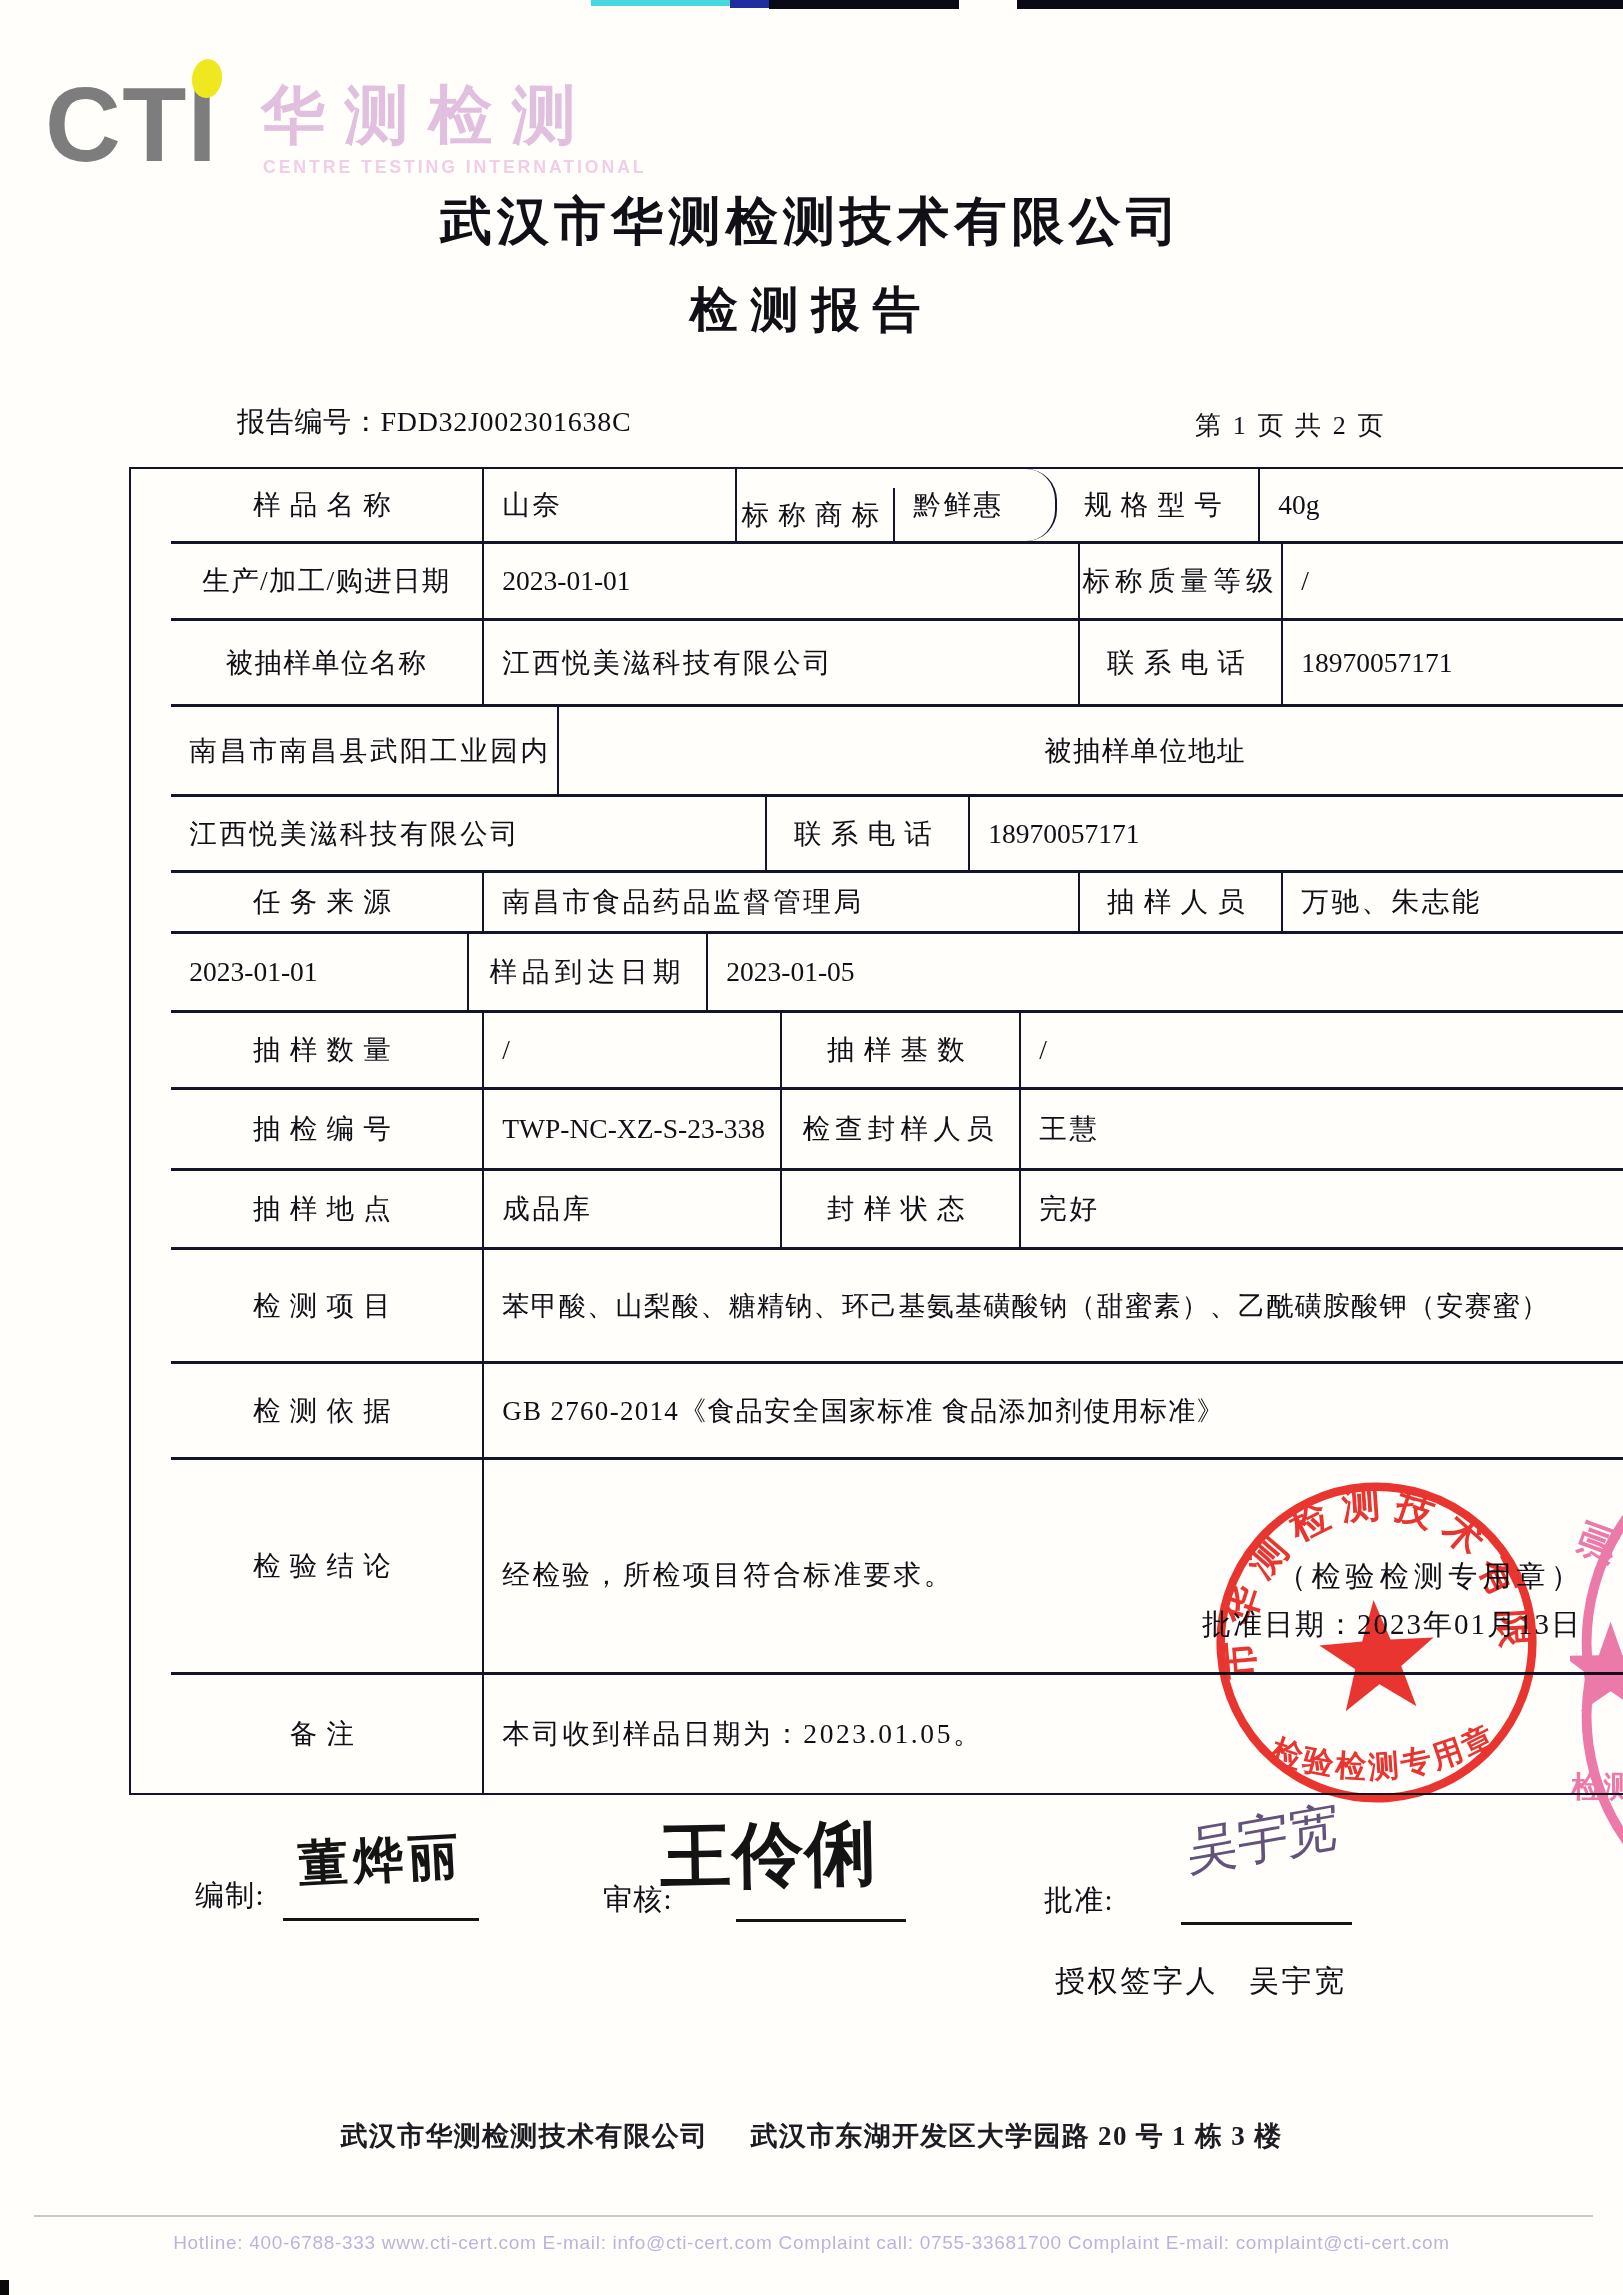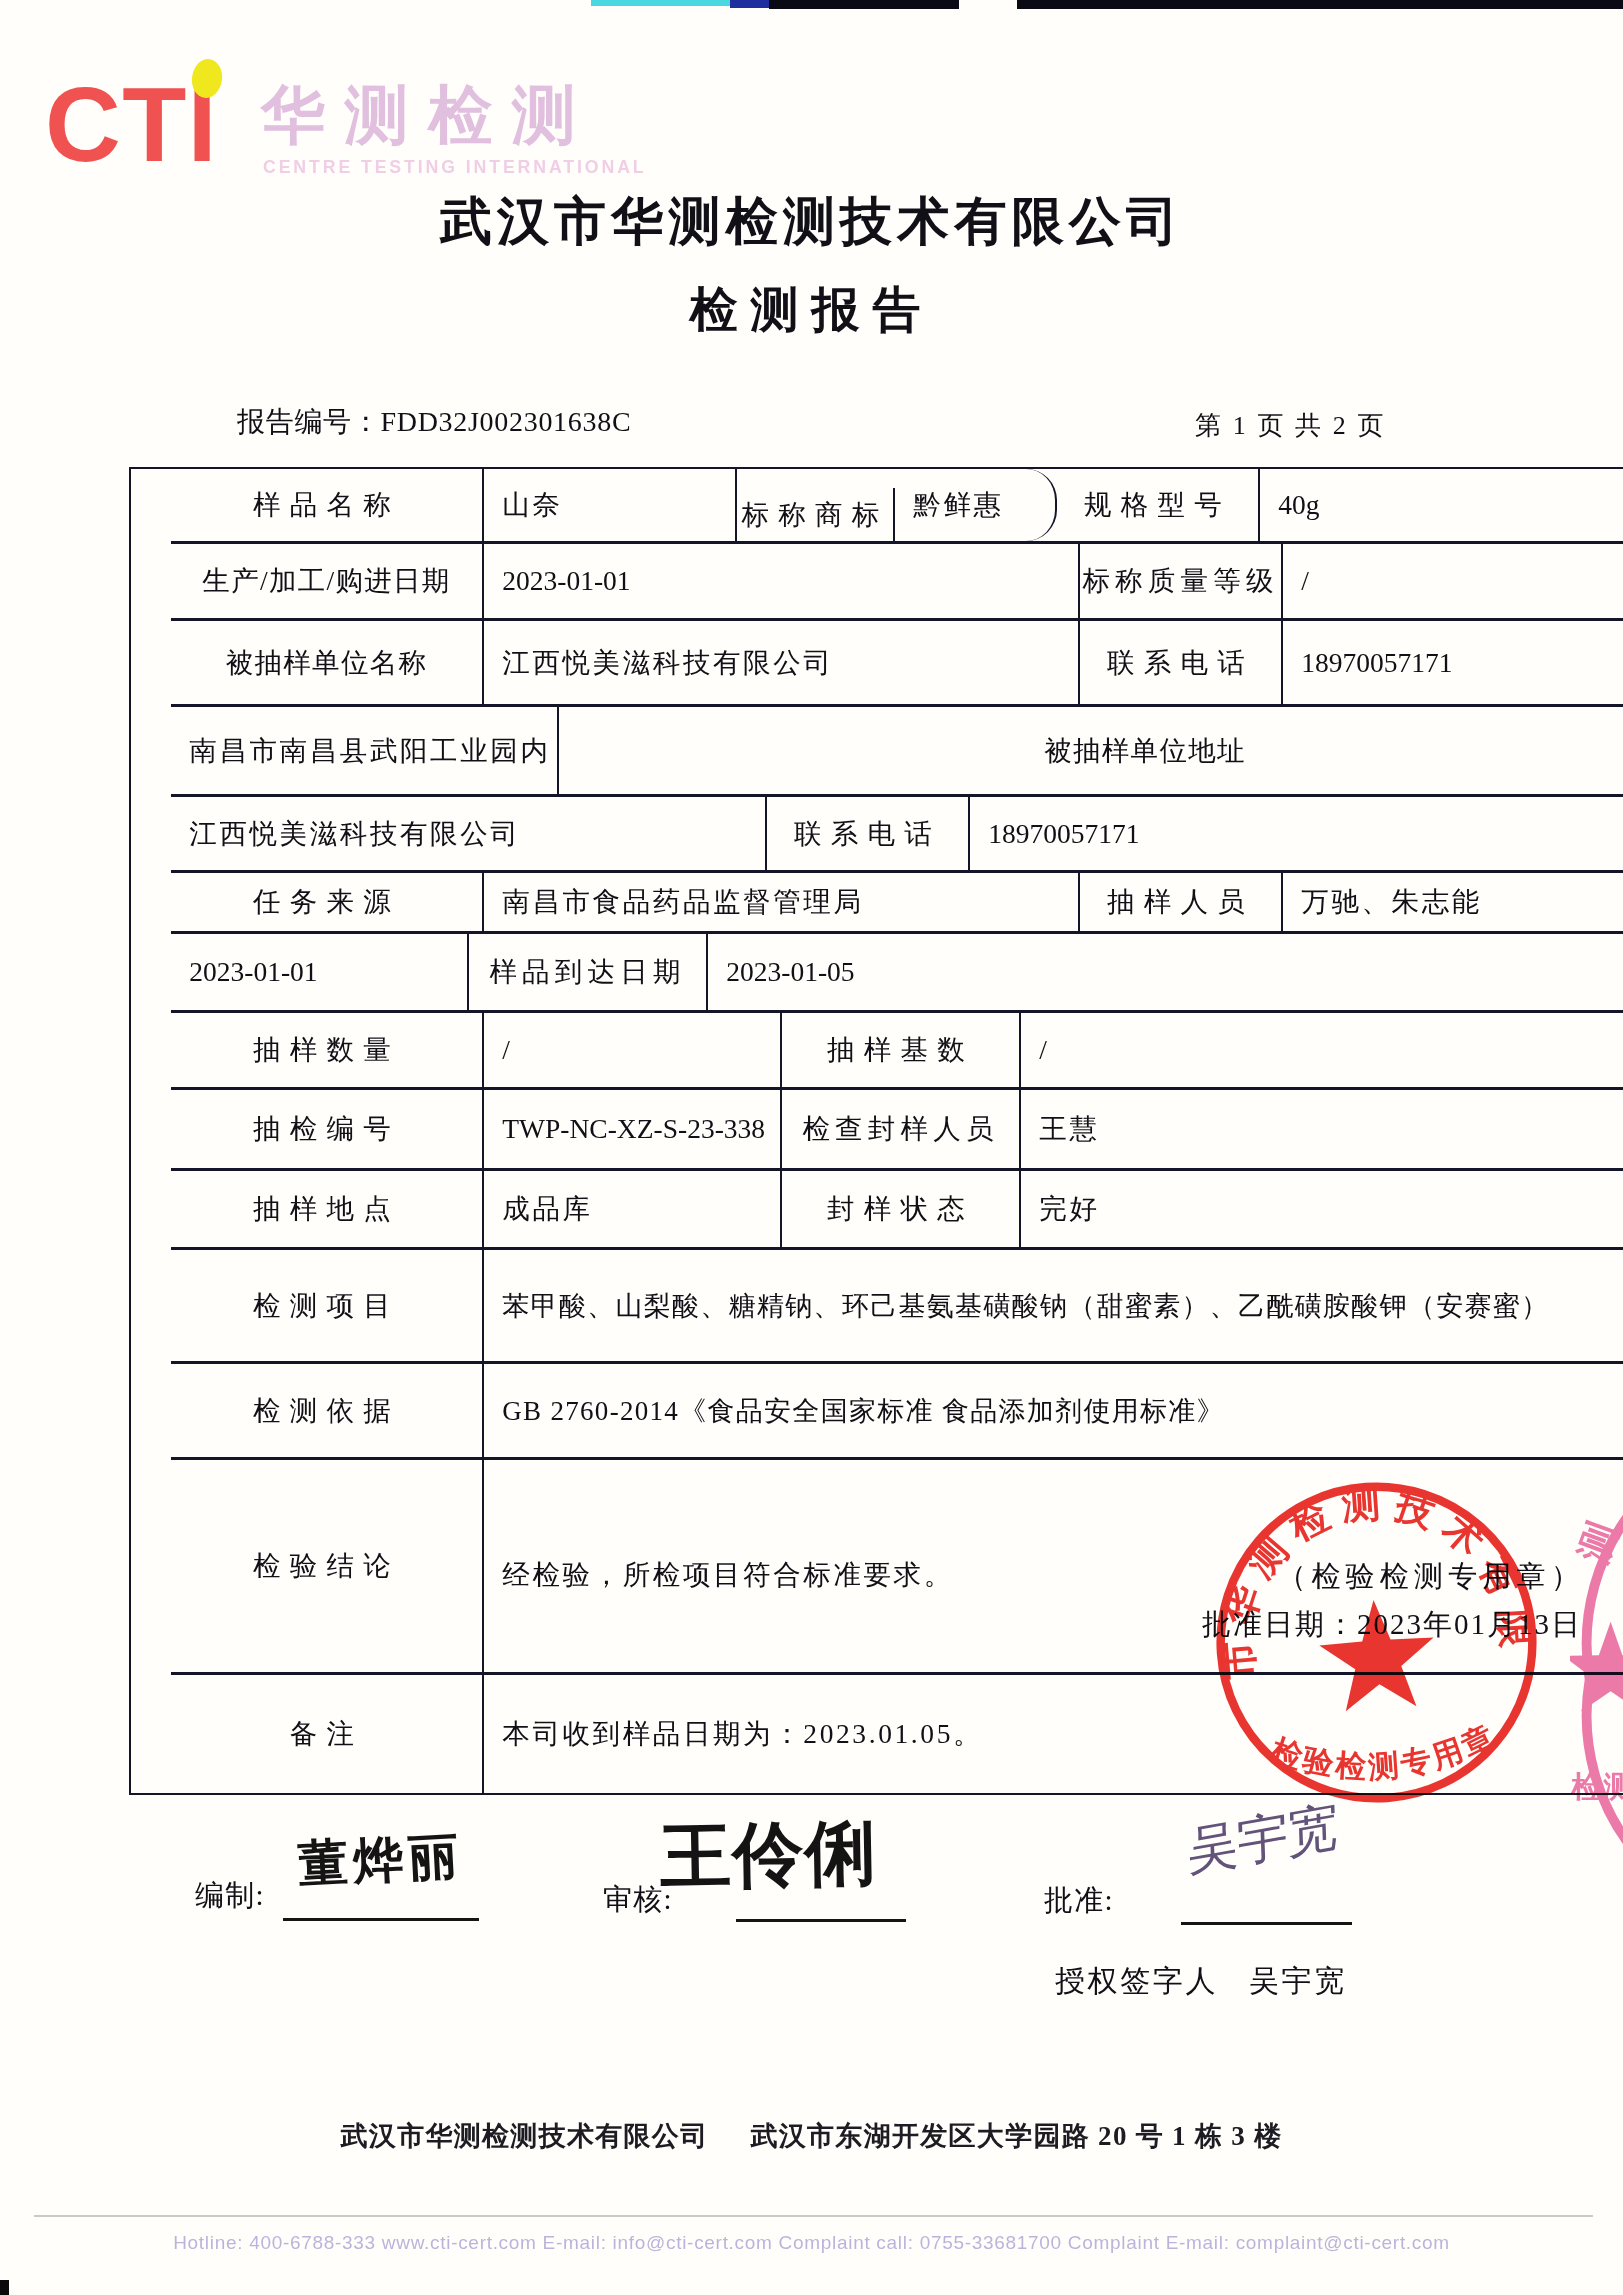--- a/index.html
+++ b/index.html
@@ -9,21 +9,21 @@
     background:#fffefb; overflow:hidden;
     font-family:"Liberation Serif","DejaVu Serif",serif;
     color:#101016;
   }
 
   
   .bar { position:absolute; top:0; }
 
   
   .logo-cti { position:absolute; left:45px; top:72px; font-family:"Liberation Sans","DejaVu Sans",sans-serif;
-    font-size:105px; font-weight:800; color:#ef4444; opacity:.92; letter-spacing:1.3px; line-height:1; }
+    font-size:105px; font-weight:800; color:#737373; opacity:.92; letter-spacing:1.3px; line-height:1; }
   .logo-dot { position:absolute; left:192px; top:59px; width:30px; height:39px; background:#f0e81f;
     border-radius:50%; transform:rotate(8deg); }
   .logo-cn { position:absolute; left:261px; top:84px; font-size:64px; font-weight:700; color:#dab0d7;
     letter-spacing:19.6px; opacity:.8; line-height:1; }
   .logo-en { position:absolute; left:263px; top:157px; font-size:17.7px; font-weight:700; color:#eec9e4;
     letter-spacing:2.9px; opacity:.9; font-family:"Liberation Sans","DejaVu Sans",sans-serif; }
 
   .doc-title { position:absolute; left:0; top:187px; width:100%; text-align:center;
     font-size:52px; font-weight:700; letter-spacing:5.2px; }
   .doc-subtitle { position:absolute; left:0; top:278px; width:100%; text-align:center;

